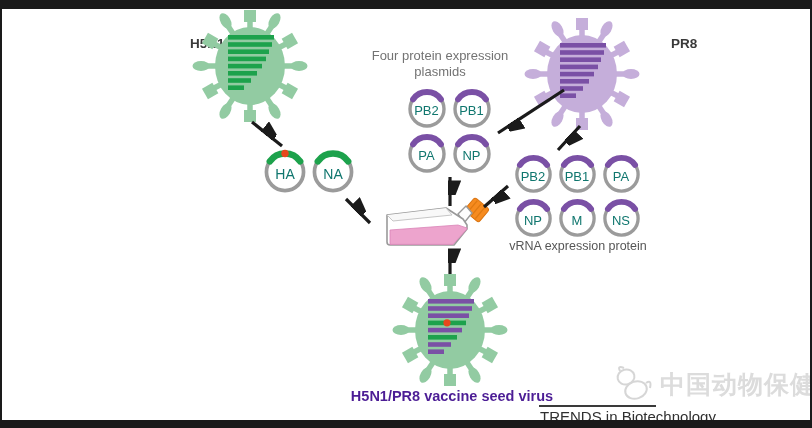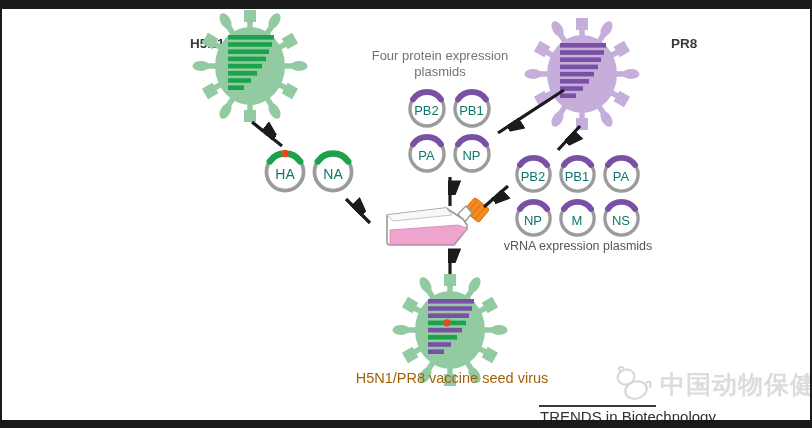--- a/index.html
+++ b/index.html
@@ -33,22 +33,22 @@
   #internal-plasmids{left:509px;top:150px;grid-template-columns:repeat(3,44px);grid-auto-rows:44px;}
   .pcell{position:relative;display:flex;align-items:center;justify-content:center;}
   .plabel{position:absolute;left:0;right:0;top:0;bottom:0;display:flex;
     align-items:center;justify-content:center;font-size:13px;color:#0f766e;padding-top:4px;}
   #hana-plasmids .plabel{font-size:14px;}
 
   #flask{left:378px;top:194px;}
 
   #arrows{left:0;top:0;pointer-events:none;z-index:2;}
 
-  #seed-label{left:328px;top:368px;width:244px;text-align:center;
-    font-weight:normal;font-size:14.5px;color:#a16207;}
+  #seed-label{left:328px;top:386px;width:244px;text-align:center;
+    font-weight:bold;font-size:14.5px;color:#4c1d95;}
 
   #watermark{left:610px;top:362px;display:flex;align-items:center;gap:4px;z-index:3;}
   #watermark-text{font-size:25px;font-weight:bold;color:#dcdcdc;letter-spacing:1px;
     line-height:40px;white-space:nowrap;}
   #journal-line{left:537px;top:403px;width:117px;height:2px;background:#3a3a3a;z-index:4;}
   #journal{left:538px;top:406px;font-size:15px;color:#303030;z-index:4;}
   i.gene{font-style:italic;}
 </style>
 </head>
 <body>
@@ -259,21 +259,21 @@
         <svg viewBox="0 0 44 44" width="43" height="43">
           <circle cx="22" cy="22" r="17" fill="#fff" stroke="#9b9b9b" stroke-width="3.4"></circle>
           <path d="M 8.1 12.25 A 17 17 0 0 1 35.9 12.25" fill="none" stroke="#7a50a5" stroke-width="6" stroke-linecap="round"></path>
         </svg>
         <div class="plabel">NS</div>
       </div>
     </div>
 
 
   <div class="abs caption" id="internal-caption">
-    <div>vRNA expression plasmids</div>
+    <div>vRNA expression protein</div>
   </div>
 
   <div class="abs" id="flask">
     <svg width="112" height="62" viewBox="0 0 112 62">
       <g transform="rotate(40 96 14)">
         <rect x="87" y="5" width="19" height="17" rx="2.5" fill="#f68b1f" stroke="#d9730f" stroke-width="1"></rect>
         <line x1="91" y1="6" x2="91" y2="21" stroke="#e07a12" stroke-width="1.4"></line>
         <line x1="96" y1="6" x2="96" y2="21" stroke="#e07a12" stroke-width="1.4"></line>
         <line x1="101" y1="6" x2="101" y2="21" stroke="#e07a12" stroke-width="1.4"></line>
       </g>

